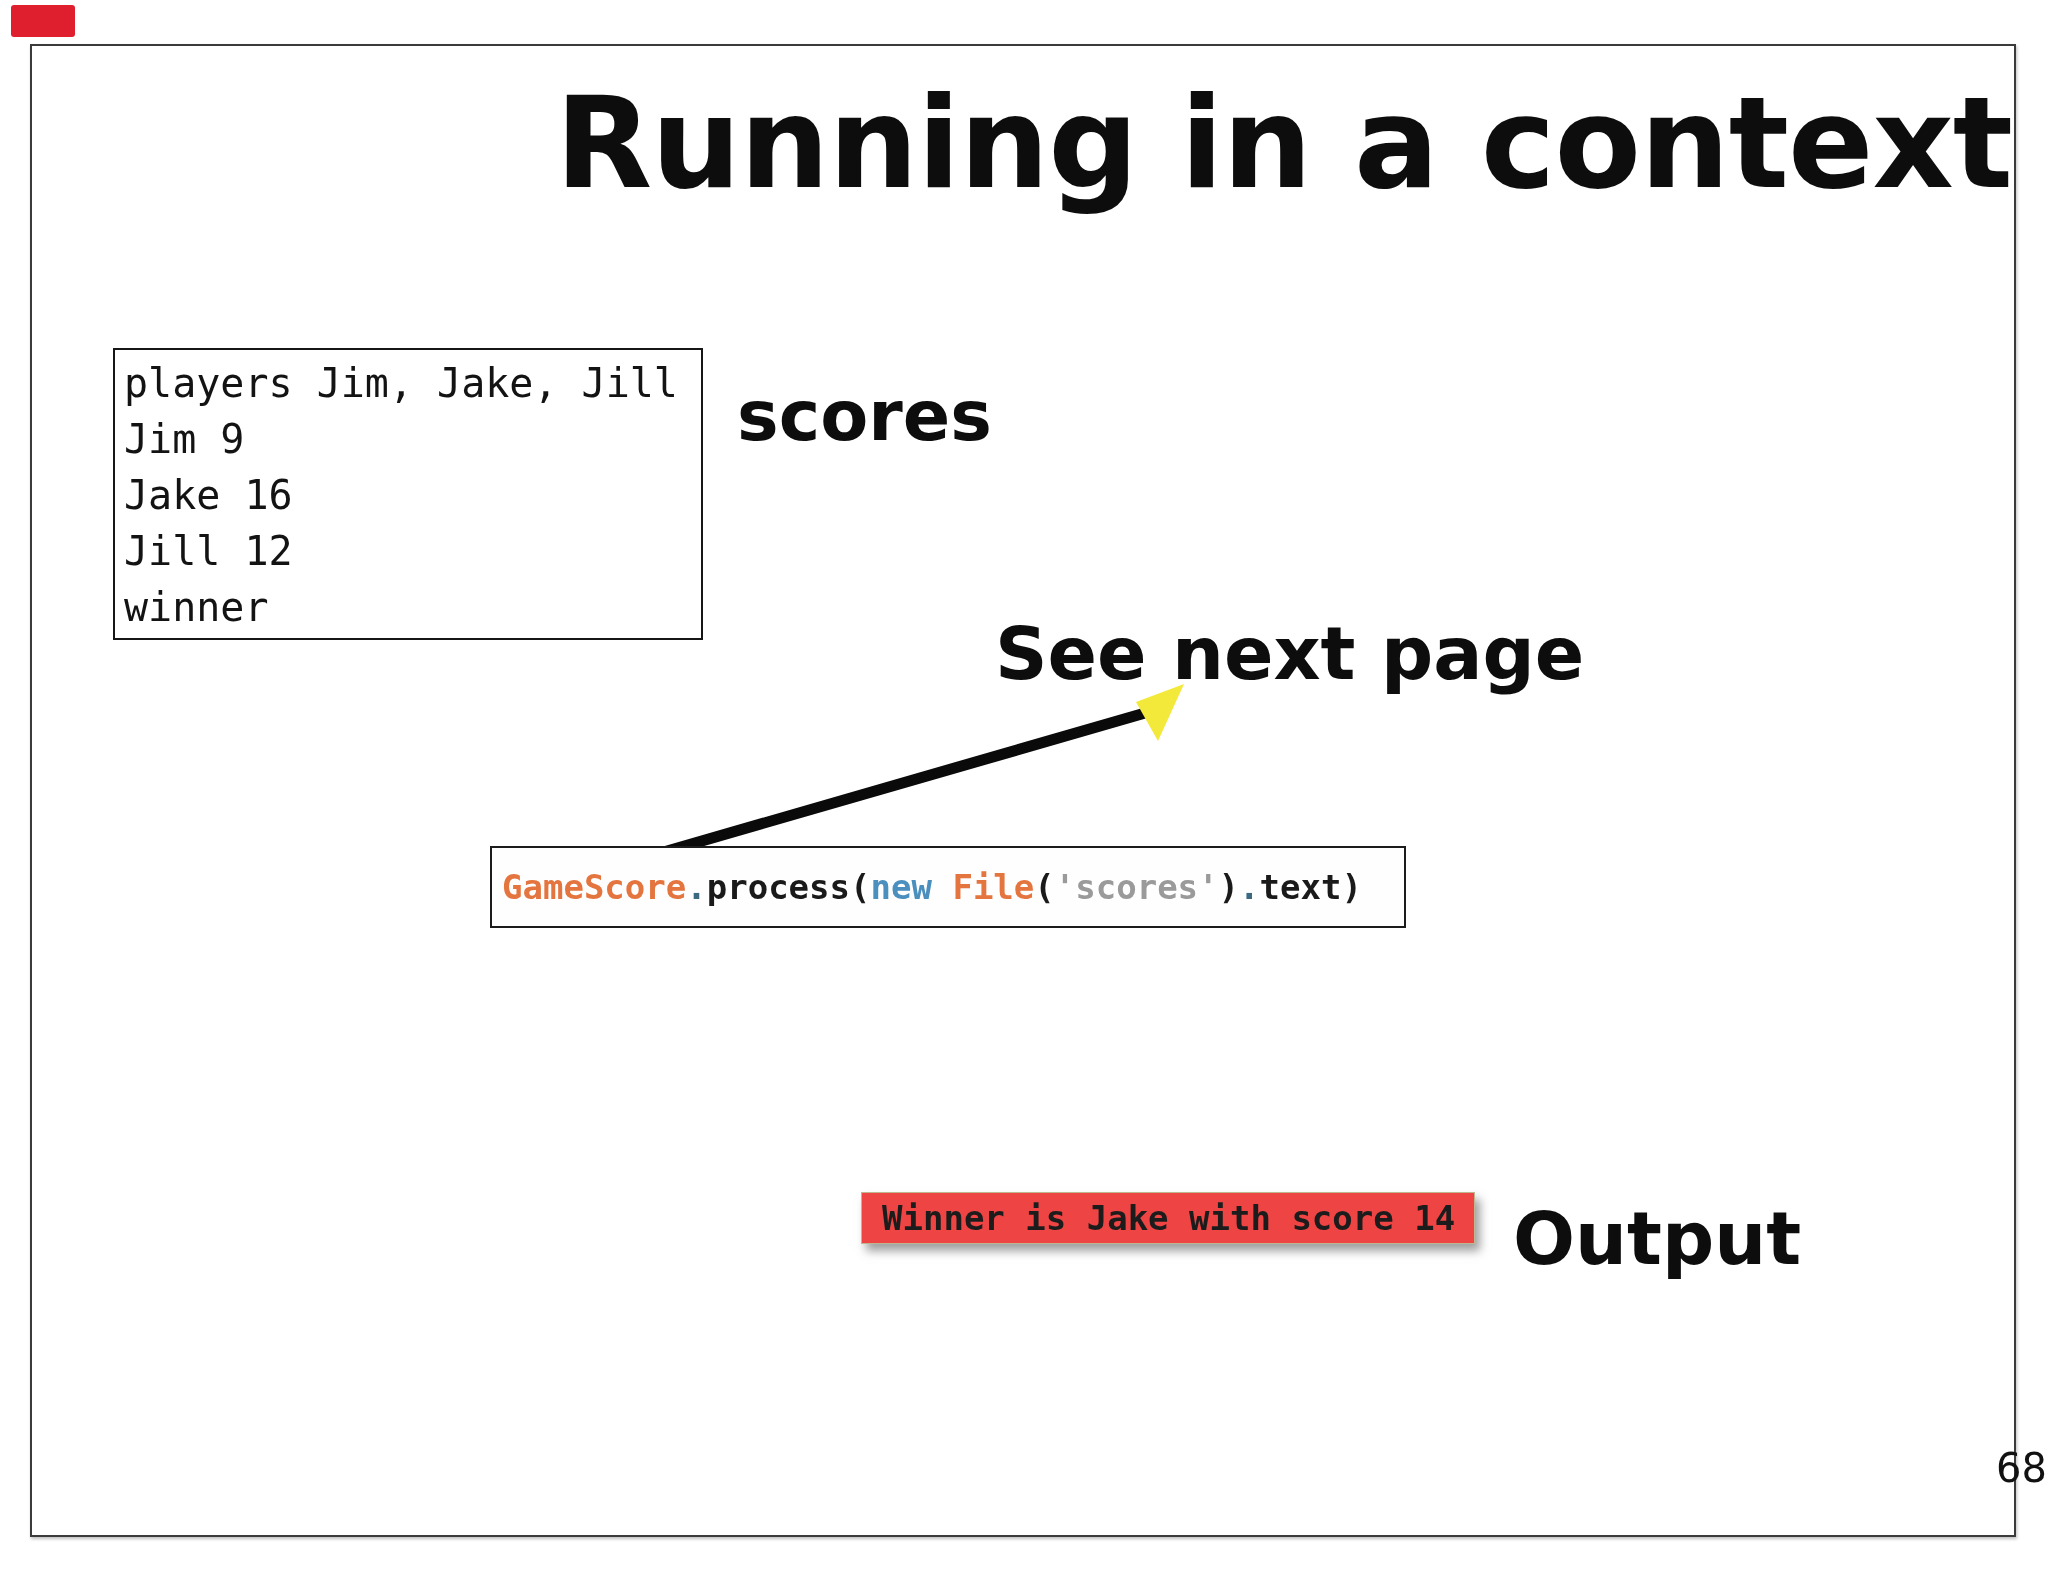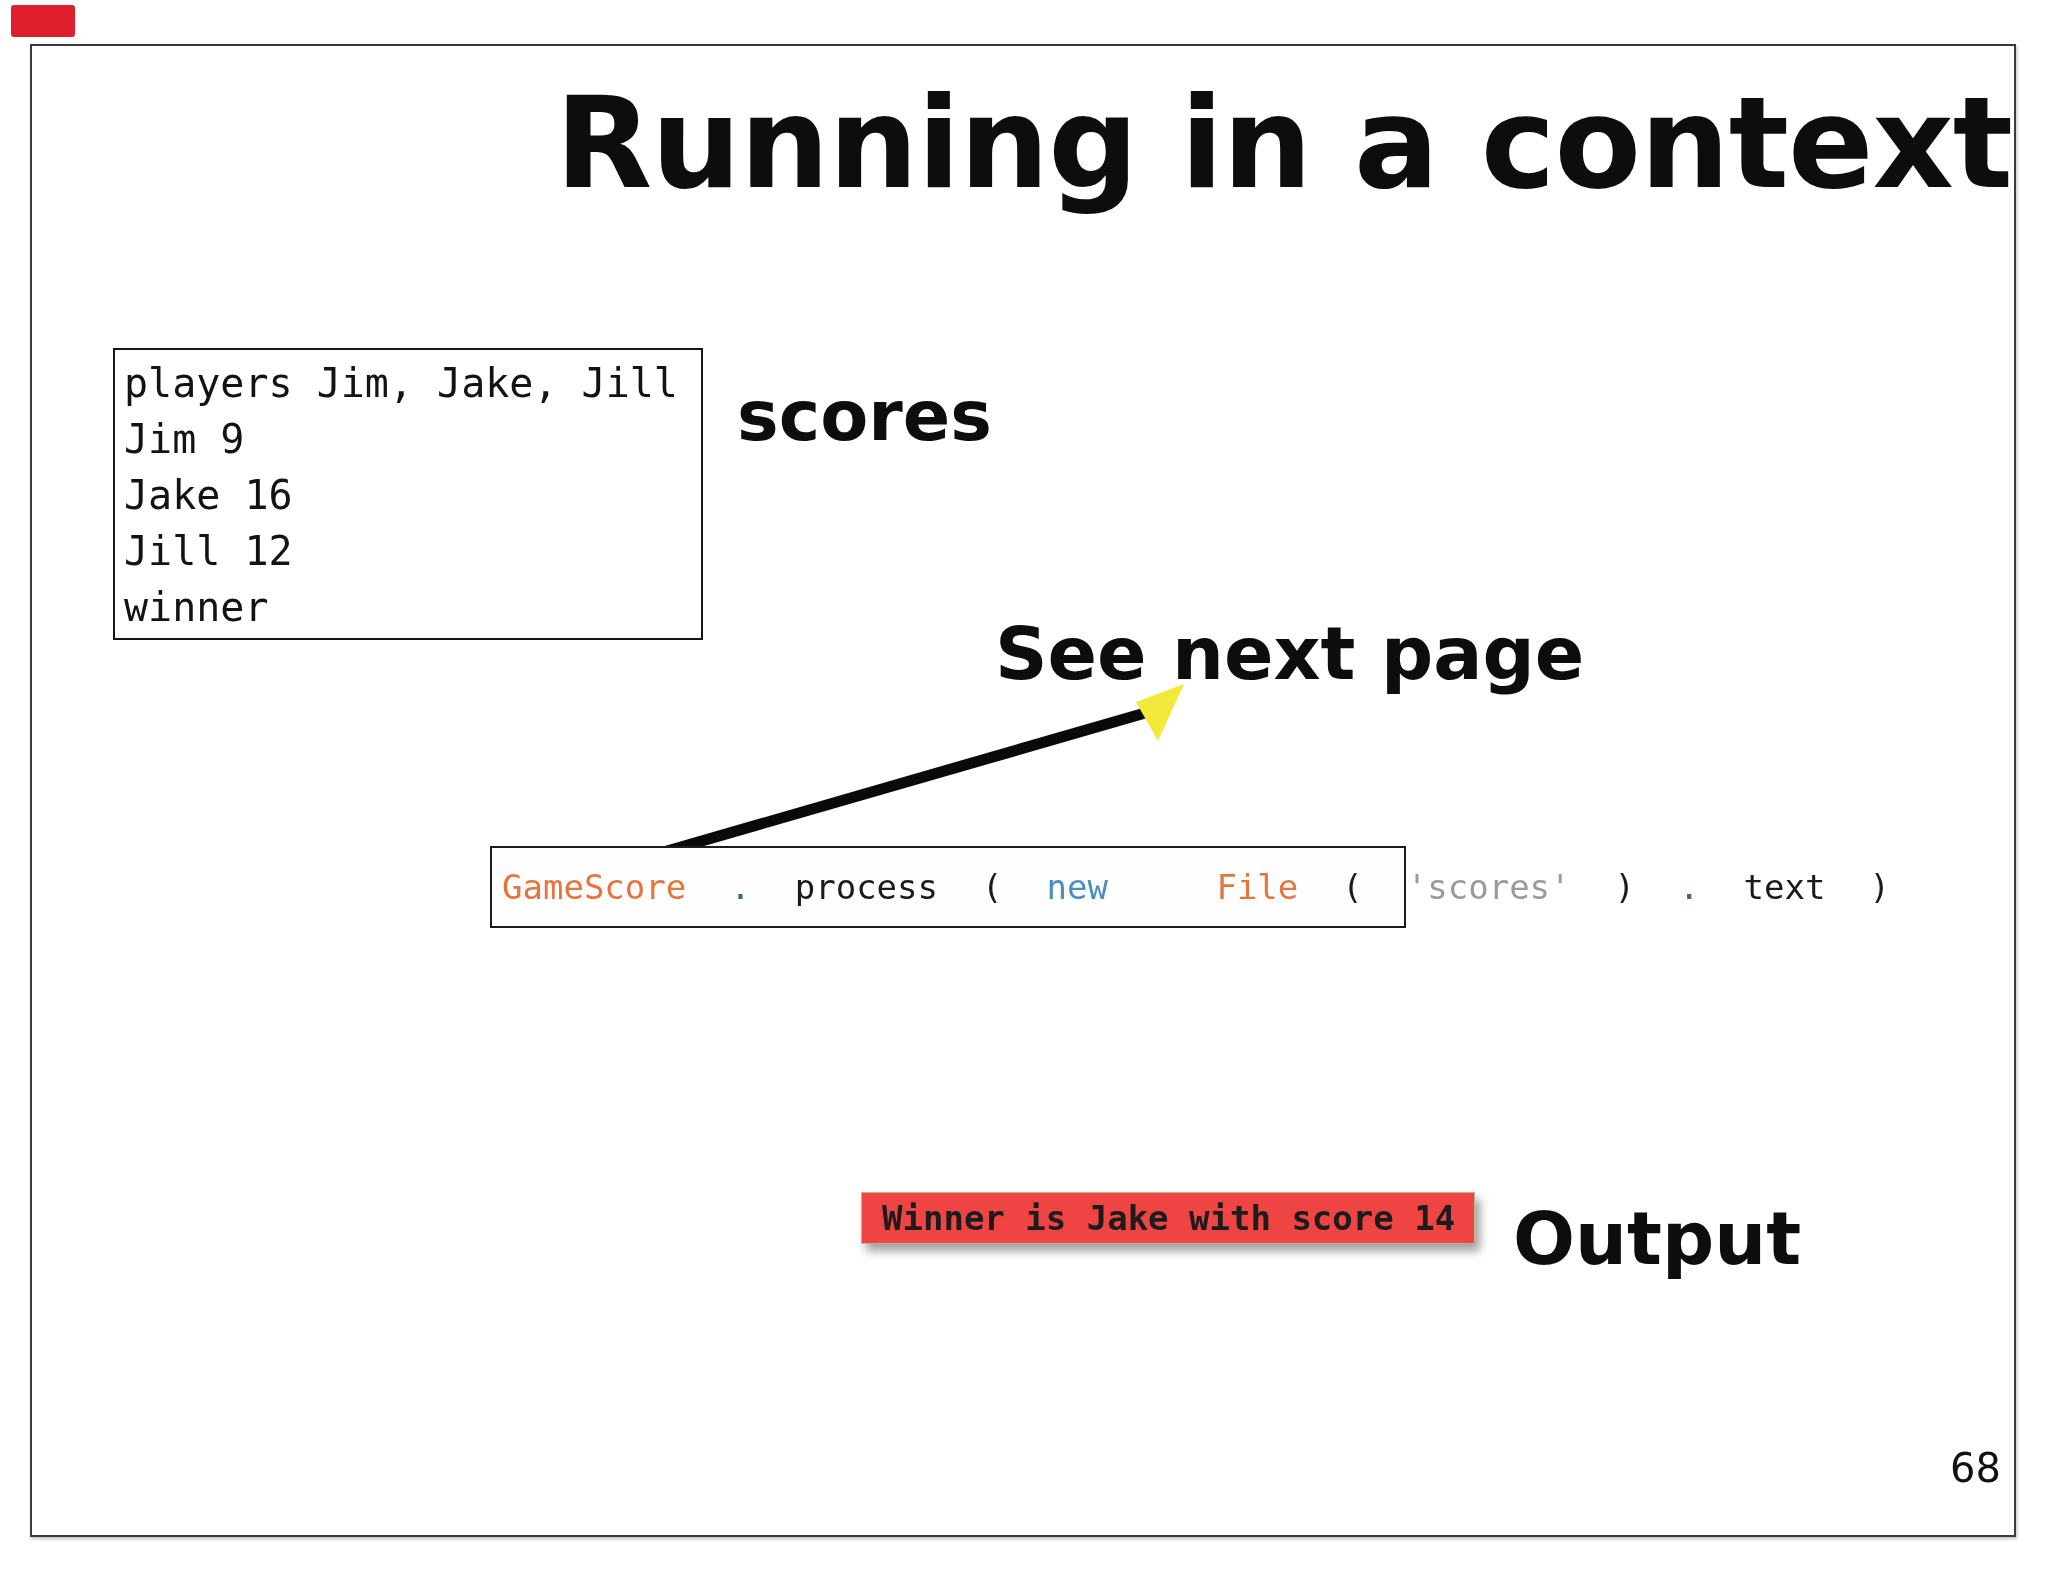--- a/index.html
+++ b/index.html
@@ -53,44 +53,43 @@
   
   .arrow-svg{position:absolute;left:0;top:0;width:2048px;height:1582px;pointer-events:none;}
   
   .code-box{
     position:absolute;left:490px;top:846px;width:916px;height:82px;
     border:2px solid #1c1c1c;background:#fefefe;
     box-sizing:border-box;
     display:flex;align-items:center;
     padding-left:10px;
     font-family:"DejaVu Sans Mono", monospace;
-    font-size:34px;font-weight:normal;
+    font-size:34px;font-weight:bold;
     white-space:pre;
-    gap:44px;
   }
   .tok-plain{color:#1a1a1a;}
   .tok-orange{color:#e4753f;}
   .tok-keyword{color:#4a8fbe;}
   .tok-string{color:#9a9a9a;}
   .tok-dot{color:#3c6880;}
   
   .output-box{
     position:absolute;left:861px;top:1192px;width:614px;height:52px;
     background:#ef4444;
     border:1px solid #bdb691;
     box-sizing:border-box;
     line-height:50px;
     padding-left:20px;
     font-family:"DejaVu Sans Mono", monospace;
     font-size:34px;font-weight:bold;color:#1c1c1c;
     white-space:nowrap;
     box-shadow:5px 7px 9px rgba(95,95,95,0.6);
   }
   .page-number{
-    position:absolute;left:1950px;top:1448px;
+    position:absolute;left:1996px;top:1448px;
     font-size:40px;color:#111;line-height:1;
   }
 </style>
 </head>
 <body>
 
 <div id="page">
 
   <div class="red-marker"></div>
 

